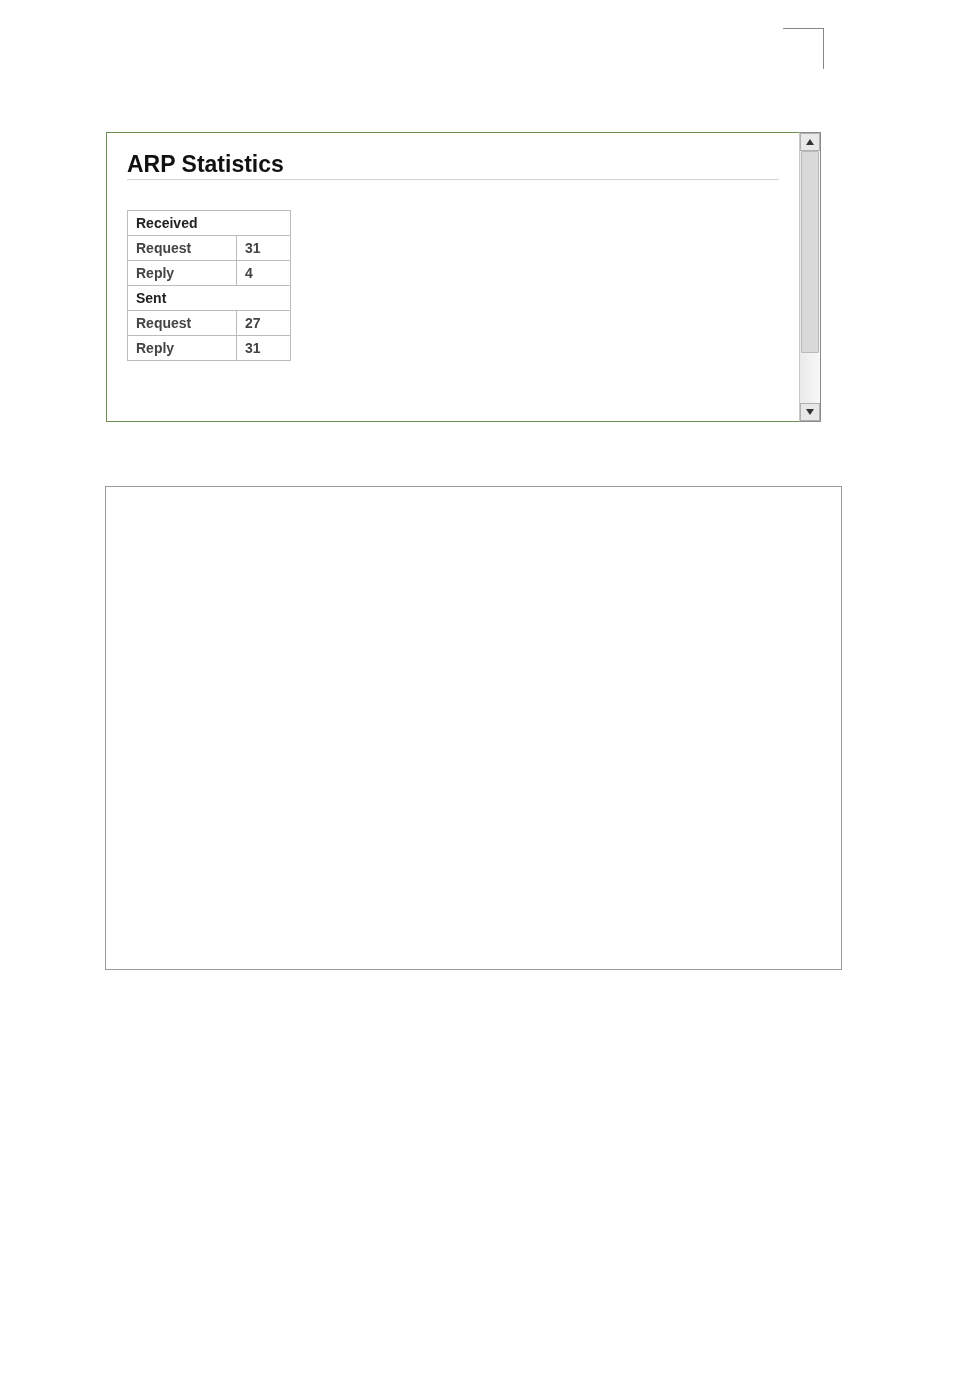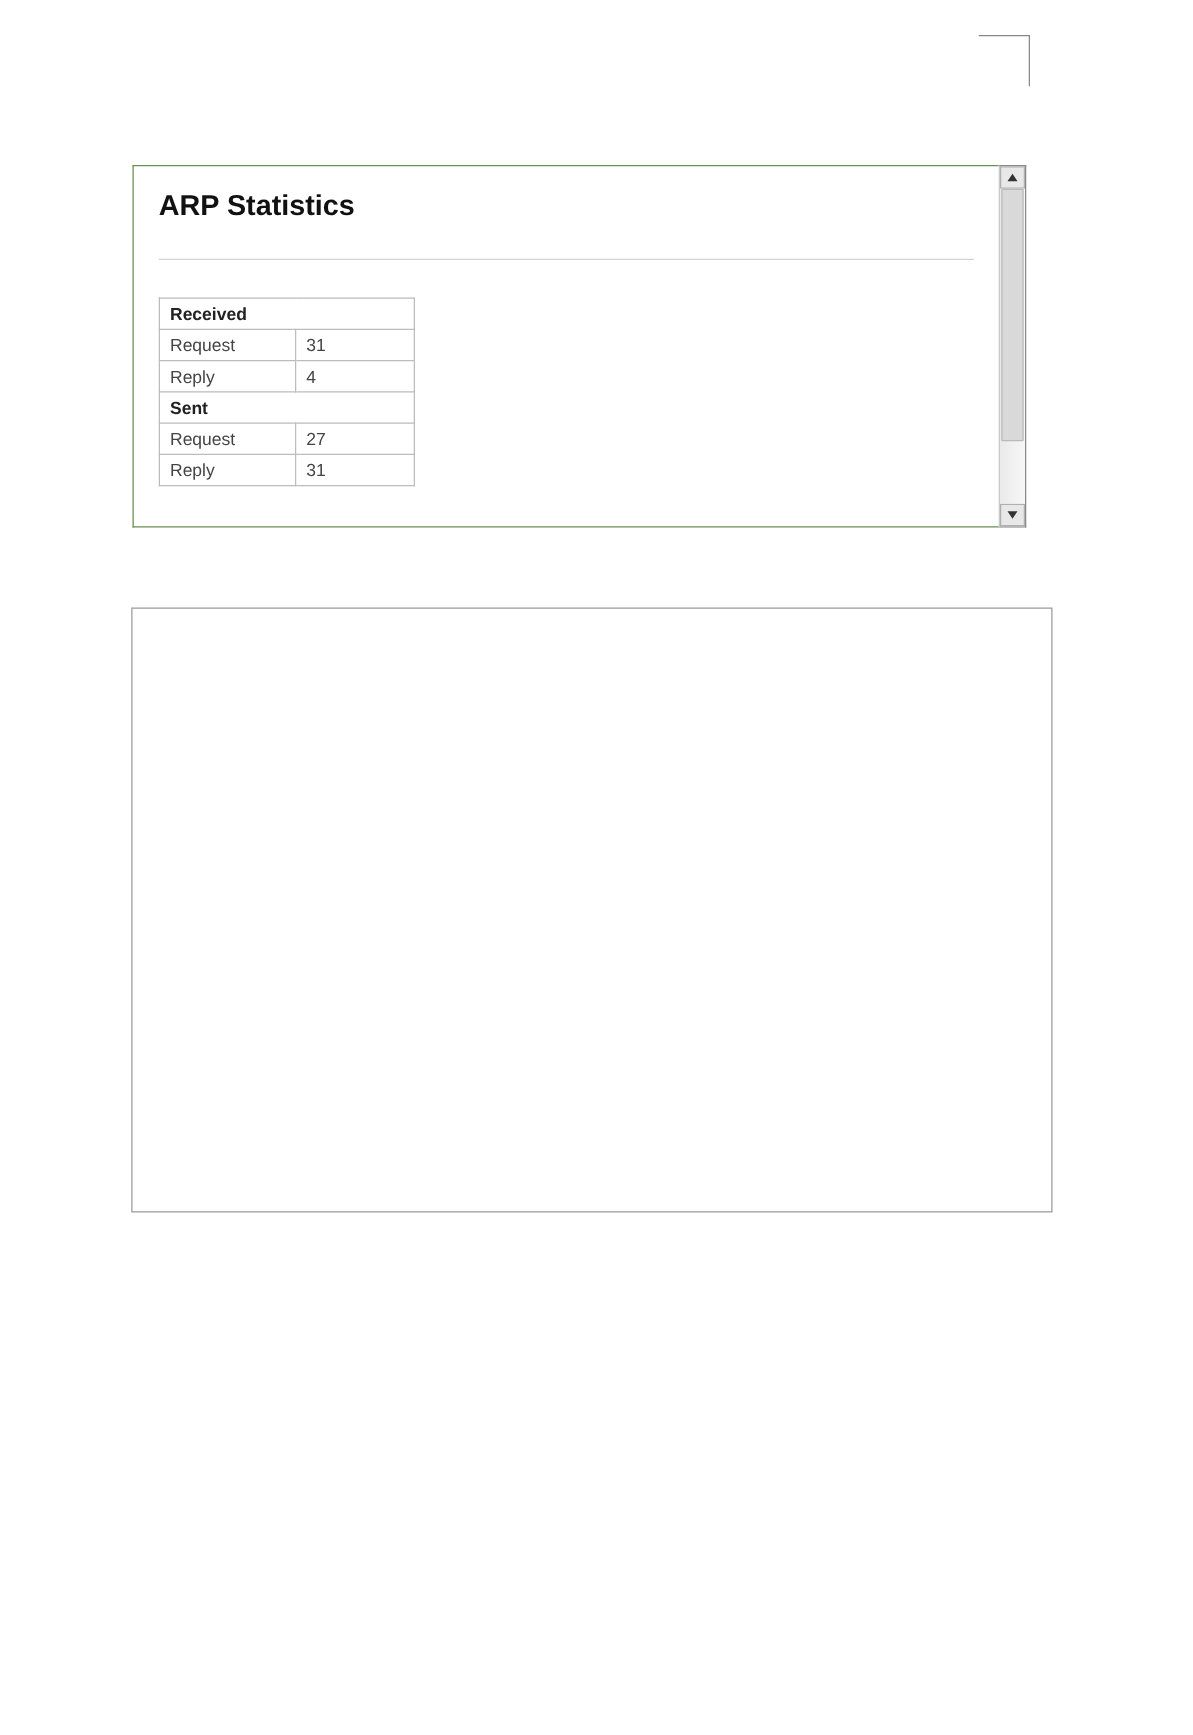--- a/index.html
+++ b/index.html
@@ -41,41 +41,41 @@
     flex: 1;
     background: #fff;
     border: 1px solid #6b8e51;
     border-right: none;
     padding: 18px 20px 14px 20px;
   }
   .panel-title {
     font-size: 23px;
     font-weight: bold;
     color: #111;
-    margin: 0 0 29px 0;
+    margin: 0 0 1px 0;
     font-family: Arial, Helvetica, sans-serif;
   }
   .panel-divider {
     border: none;
     border-top: 1px solid #d4d4d4;
     margin: 0;
   }
 
   .stats-table {
     margin-top: 30px;
     border-collapse: collapse;
-    width: 205px;
+    width: 164px;
     color: #444;
   }
   .stats-table td, .stats-table th {
     border: 1px solid #bcbcbc;
     font-size: 14px;
     padding: 4px 8px;
     text-align: left;
-    font-weight: normal;
+    font-weight: bold;
     background: #fff;
   }
   .stats-table .section-header td,
   .stats-table .section-header th {
     font-weight: bold;
     color: #222;
   }
   .stats-table .label-col {
     width: 92px;
   }

